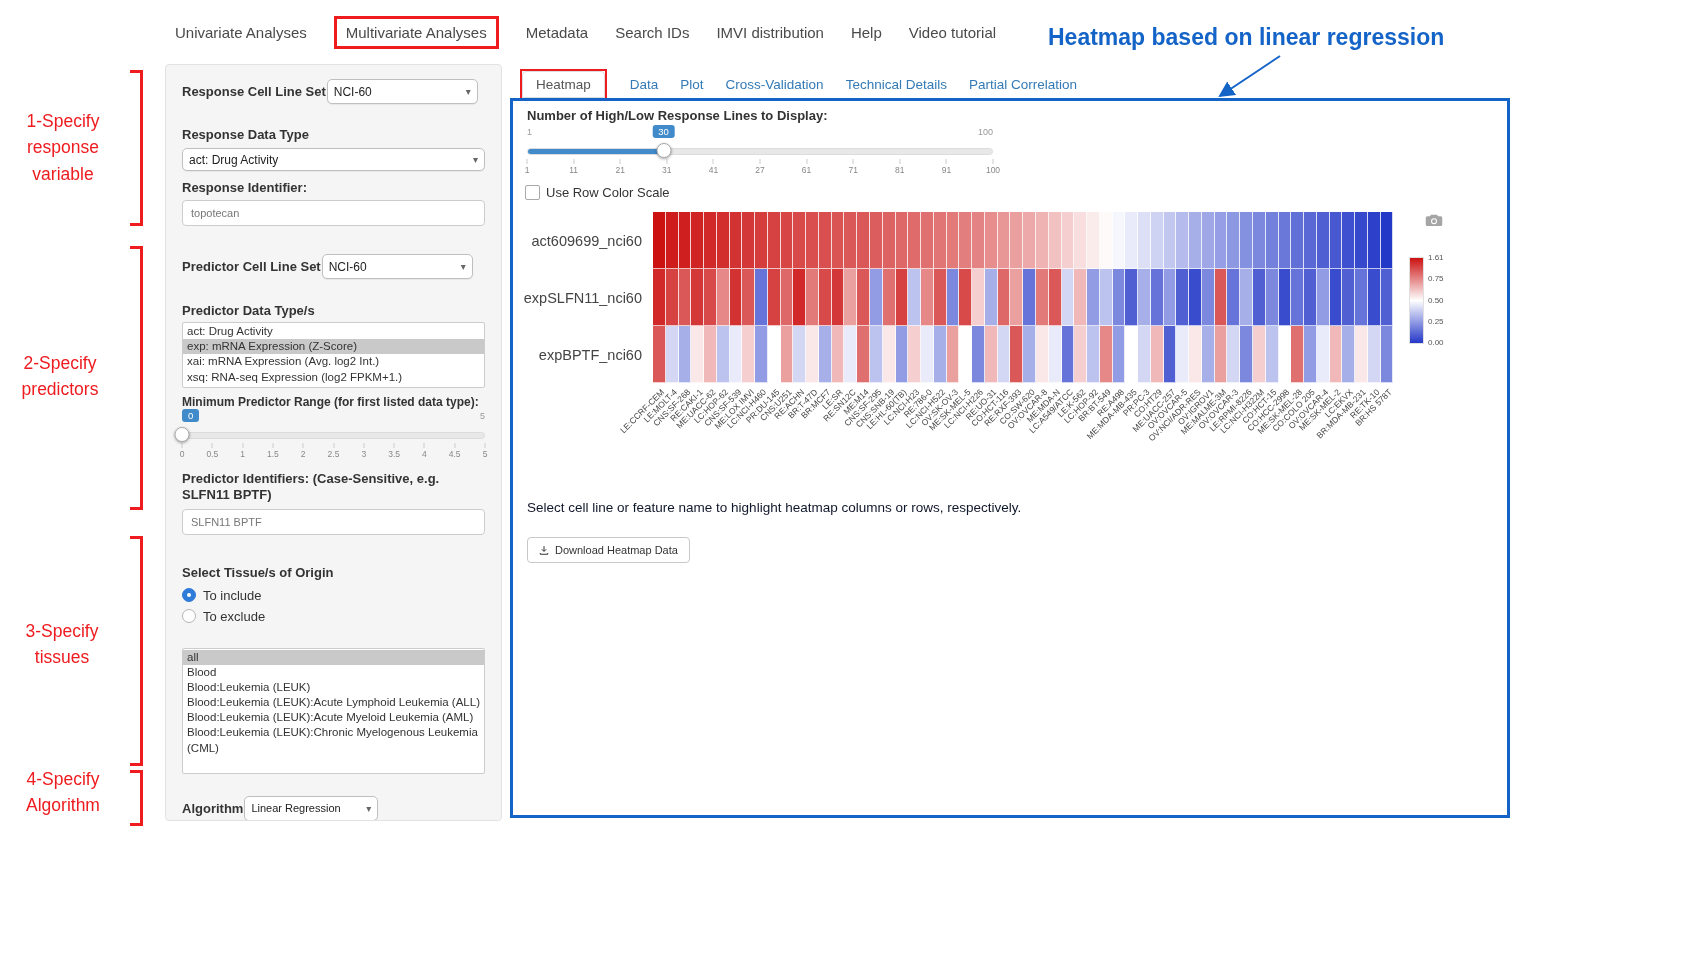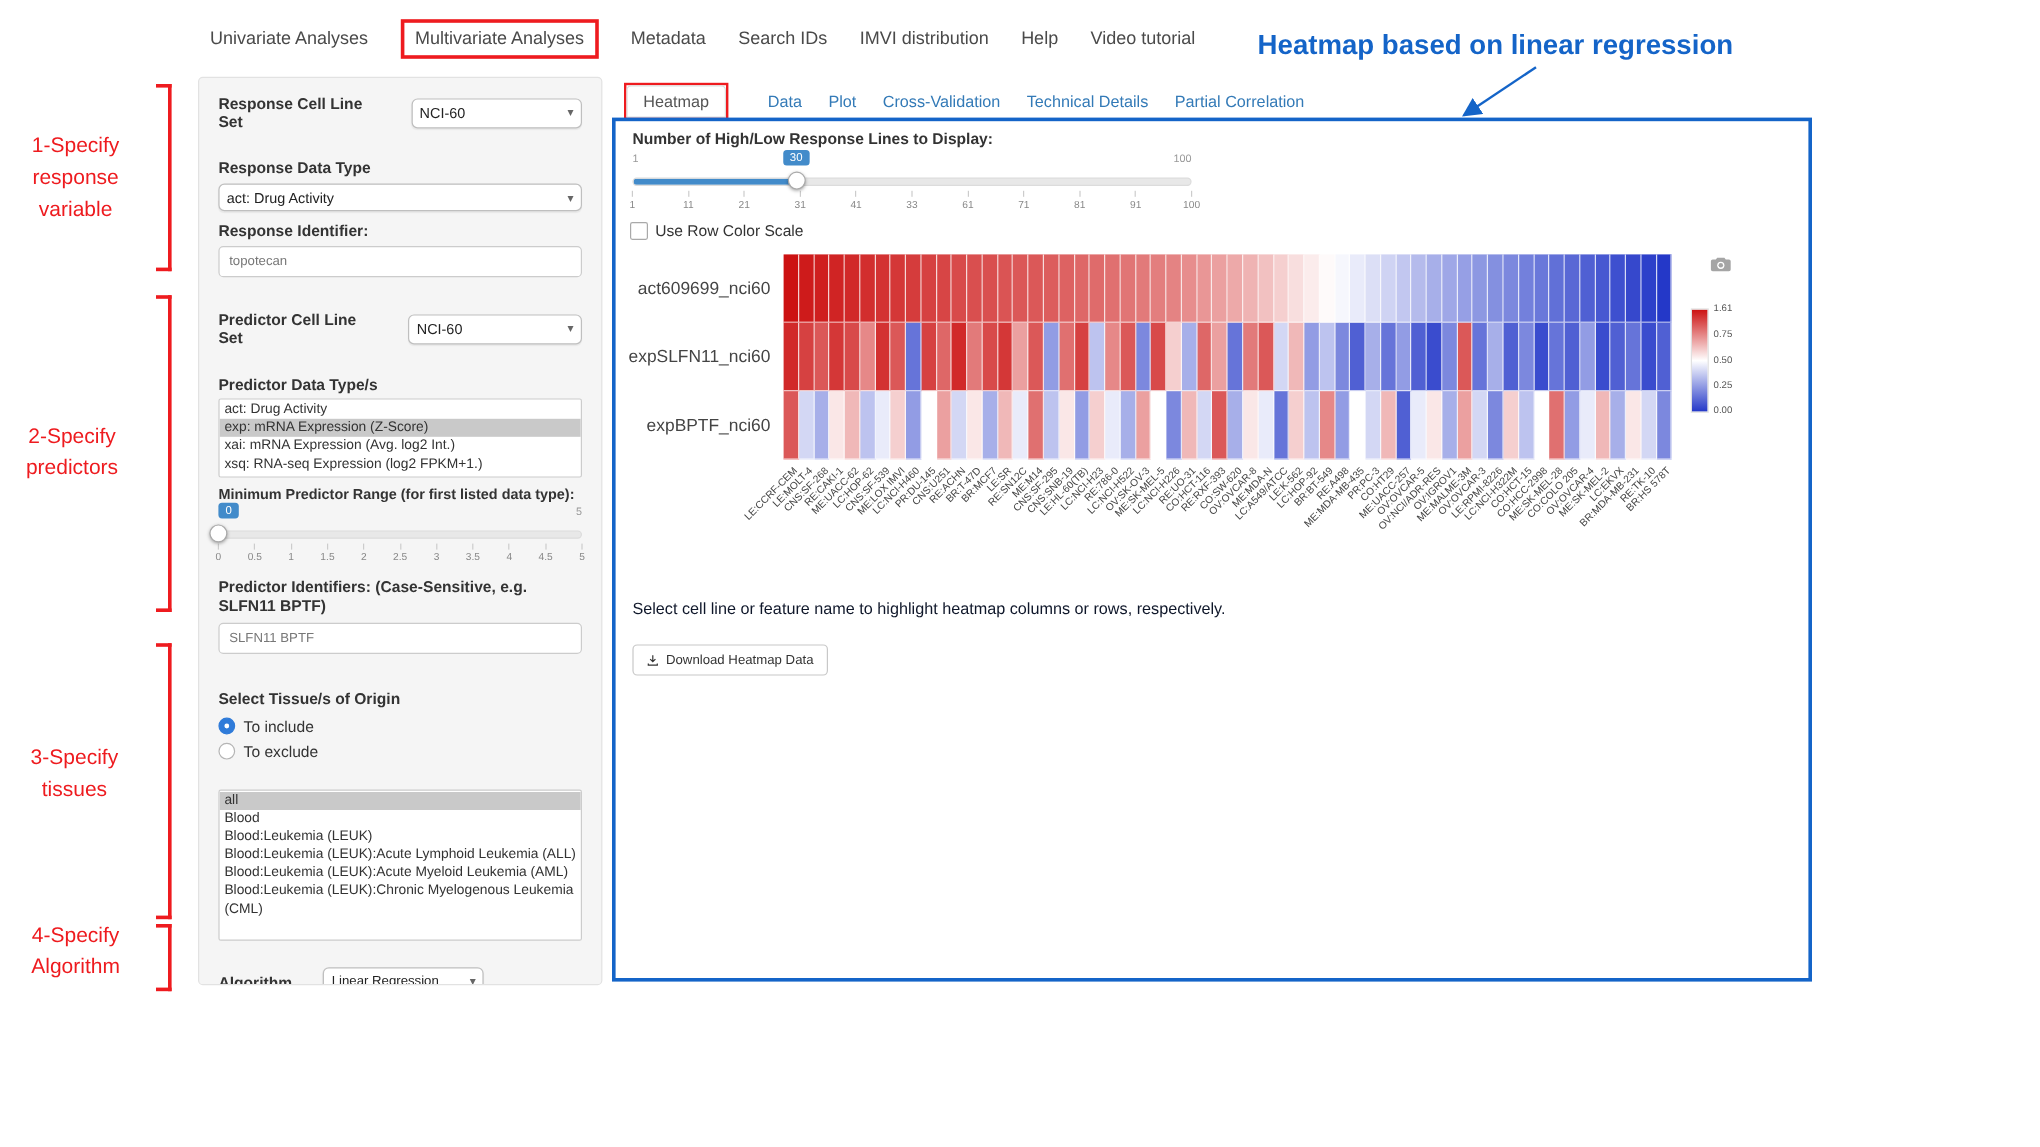--- a/index.html
+++ b/index.html
@@ -20,21 +20,21 @@
   
   .step{position:absolute;color:#ee1b1f;font-size:17.5px;font-weight:500;text-align:center;line-height:1.5}
   .bracket{position:absolute;width:13px;border-top:3px solid #ee1b1f;border-bottom:3px solid #ee1b1f;
            border-right:3px solid #ee1b1f;box-sizing:border-box}
 
   
   #sidebar{position:absolute;left:165px;top:64px;width:337px;height:757px;background:#f5f5f5;
            border:1px solid #e2e2e2;border-radius:4px;padding:14px 16px;box-sizing:border-box;
            font-size:13px;overflow:hidden}
   .b{font-weight:bold}
-  .inline-row{display:flex;align-items:center;gap:26px}
+  .inline-row{display:flex;align-items:center;gap:1px}
   .select{background:#fff;border:1px solid #bfbfbf;border-radius:5px;height:23px;display:inline-flex;
           align-items:center;justify-content:space-between;padding:0 6px;font-size:12px;color:#222;
           box-shadow:0 1px 1px rgba(0,0,0,.06)}
   .caret{color:#666;font-size:10px;margin-left:6px}
   .ti{width:100%;box-sizing:border-box;height:26px;border:1px solid #ccc;border-radius:4px;padding:0 8px;
       font-size:11px;color:#777;background:#fff;font-family:inherit;display:block}
   .listbox{background:#fff;border:1px solid #ccc;border-radius:2px;font-size:11.5px;line-height:1.32;
            overflow:hidden;padding:1px 0}
   .lb-item{padding:0 4px;white-space:nowrap}
   #tissue-list .lb-item{white-space:normal}
@@ -55,21 +55,21 @@
               border-radius:5px;box-sizing:border-box;overflow:hidden}
   .ion .fill{height:100%;background:#428bca}
   .ion .handle{position:absolute;top:16px;width:15px;height:15px;background:#fff;border:1px solid #aaa;
                border-radius:50%;box-shadow:0 1px 3px rgba(0,0,0,.35);transform:translateX(-50%);z-index:1;box-sizing:border-box}
   .ion .tickmark{position:absolute;top:32px;width:1px;height:5px;background:#ccc;transform:translateX(-50%)}
   .ion .ticklabel{position:absolute;top:38px;font-size:8.5px;color:#888;transform:translateX(-50%)}
 
   
   #tabs{position:absolute;left:520px;top:69px;display:flex;align-items:center;gap:4px;font-size:13.5px}
   .tab-active{background:#fff;border:1px solid #ddd;border-radius:4px 4px 0 0;padding:5px 13px;color:#555}
-  #tabs .red-box{border-width:2.5px;margin-right:20px}
+  #tabs .red-box{border-width:2.5px;margin-right:10px}
   .tab-link{color:#337ab7;padding:7px 9px}
 
   
   #bluebox{position:absolute;left:510px;top:98px;width:1000px;height:720px;border:3px solid #1464c8;box-sizing:border-box}
   #nl-label{position:absolute;left:14px;top:7px;font-size:13px;font-weight:bold}
   #lines-slider{position:absolute;left:14px;top:26px;width:466px}
   #rcs-row{position:absolute;left:12px;top:84px;display:flex;align-items:center;gap:6px;font-size:13px}
   .cb{width:13px;height:13px;border:1px solid #a9a9a9;border-radius:2px;background:#fff;flex:0 0 auto}
   #row-labels{position:absolute;left:0;top:111px;width:136px;height:171px}
   .row-label{height:57px;display:flex;align-items:center;justify-content:flex-end;padding-right:7px;
@@ -249,21 +249,21 @@
         <span class="ticklabel" style="left: 0%;">1</span>
         <span class="tickmark" style="left: 10%;"></span>
         <span class="ticklabel" style="left: 10%;">11</span>
         <span class="tickmark" style="left: 20%;"></span>
         <span class="ticklabel" style="left: 20%;">21</span>
         <span class="tickmark" style="left: 30%;"></span>
         <span class="ticklabel" style="left: 30%;">31</span>
         <span class="tickmark" style="left: 40%;"></span>
         <span class="ticklabel" style="left: 40%;">41</span>
         <span class="tickmark" style="left: 50%;"></span>
-        <span class="ticklabel" style="left: 50%;">33</span>
+        <span class="ticklabel" style="left: 50%;">27</span>
         <span class="tickmark" style="left: 60%;"></span>
         <span class="ticklabel" style="left: 60%;">61</span>
         <span class="tickmark" style="left: 70%;"></span>
         <span class="ticklabel" style="left: 70%;">71</span>
         <span class="tickmark" style="left: 80%;"></span>
         <span class="ticklabel" style="left: 80%;">81</span>
         <span class="tickmark" style="left: 90%;"></span>
         <span class="ticklabel" style="left: 90%;">91</span>
         <span class="tickmark" style="left: 100%;"></span>
         <span class="ticklabel" style="left: 100%;">100</span>

